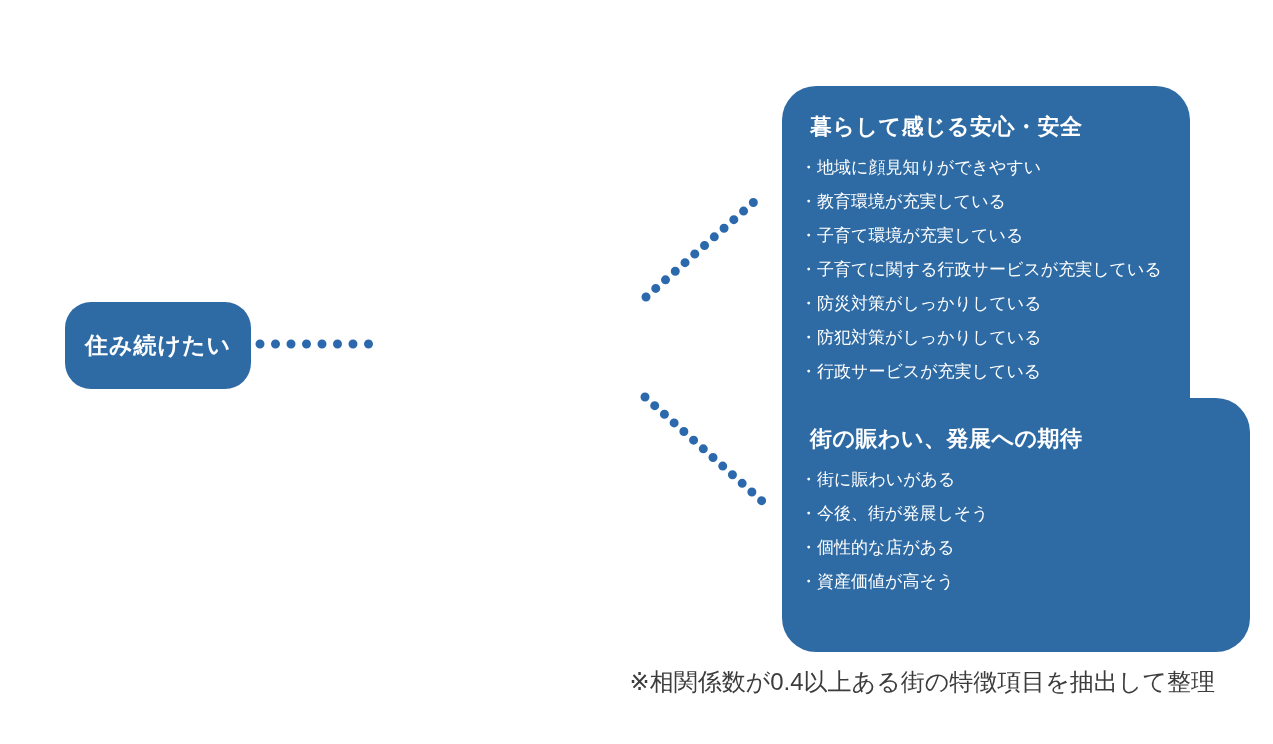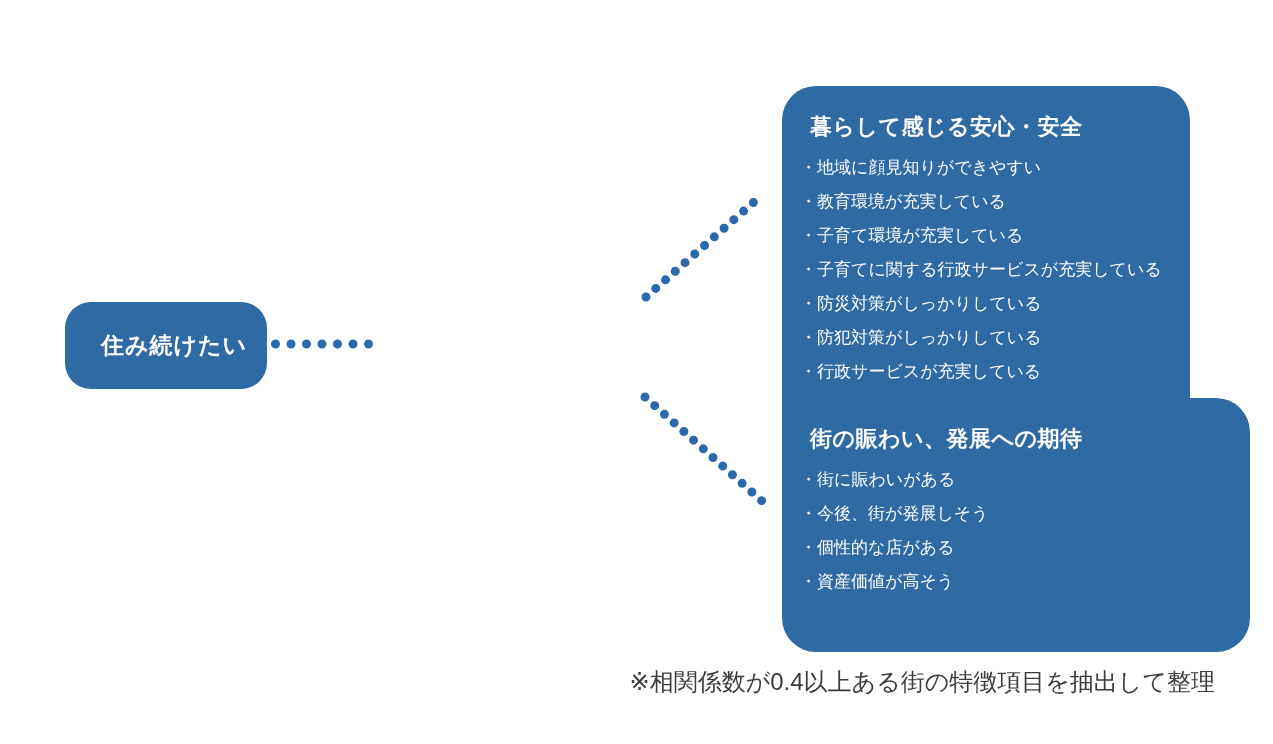--- a/index.html
+++ b/index.html
@@ -19,21 +19,20 @@
     font-family:"Liberation Sans","DejaVu Sans",sans-serif;
     overflow:hidden;
   }
   .node{
     position:absolute;
     background:var(--panel-blue);
     color:var(--text-white);
     font-weight:bold;
     display:flex;
     align-items:center;
-    padding-left:16px;
   }
   #node-outcome{
     left:65px; top:302px; width:186px; height:87px;
     border-radius:26px;
     justify-content:center;
     font-size:23px;
     letter-spacing:1px;
   }
   #node-mediator{
     left:378px; top:298px; width:272px; height:97px;

